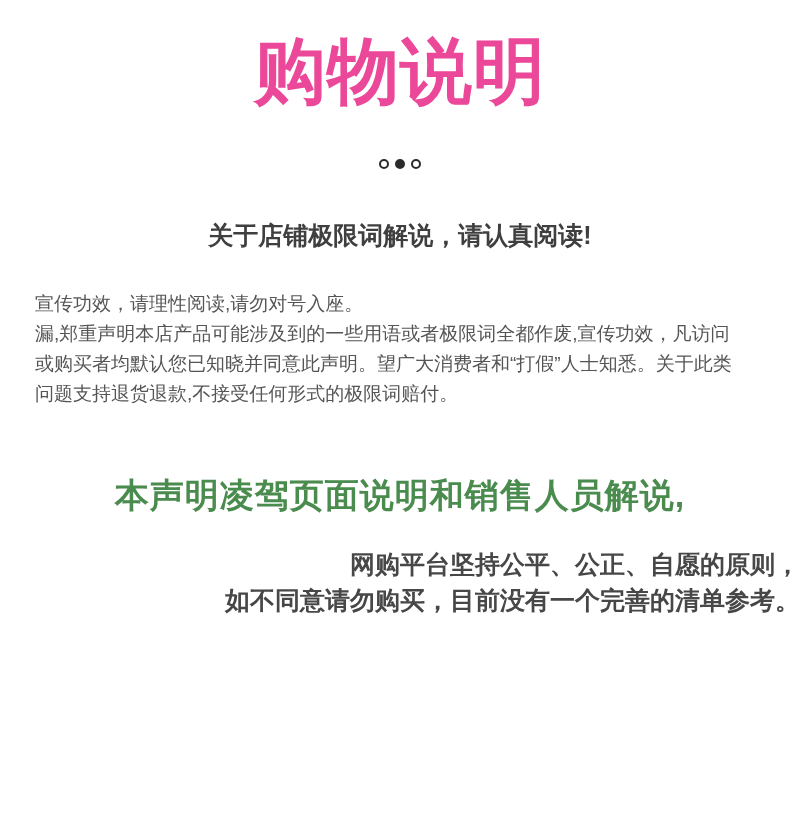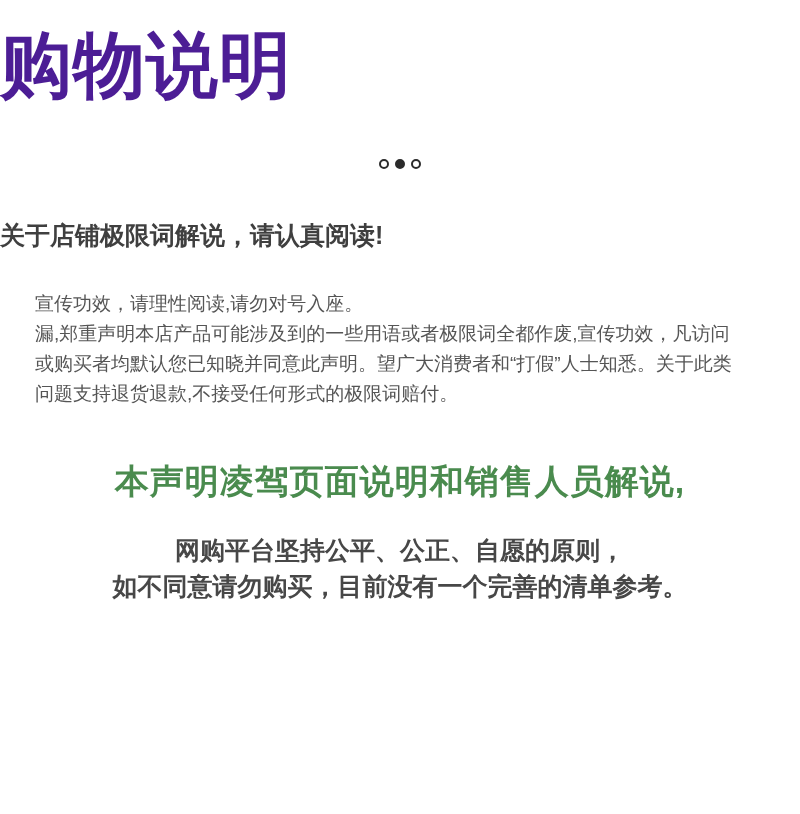--- a/index.html
+++ b/index.html
@@ -7,75 +7,75 @@
     position: relative;
     width: 800px;
     height: 814px;
     margin: 0 auto;
     background: #ffffff;
     overflow: hidden;
     font-family: "Liberation Sans", "DejaVu Sans", sans-serif;
   }
   .title {
     margin: 30px 0 0 0;
+    text-align: center;
     font-size: 72px;
     line-height: 1.15;
     font-weight: 800;
-    color: #4c1d95;
+    color: #ec4899;
     letter-spacing: 1px;
-    font-family: Liberation Mono, monospace;
   }
   .dots {
     margin-top: 46px;
     display: flex;
     justify-content: center;
     align-items: center;
     gap: 6px;
     height: 10px;
   }
   .dot {
     width: 10px;
     height: 10px;
     box-sizing: border-box;
     border-radius: 50%;
     border: 2px solid #2b2b2b;
     background: transparent;
   }
   .dot.active { background: #2b2b2b; }
   .subtitle {
     margin: 50px 0 0 0;
-    text-align: left;
+    text-align: center;
     font-size: 25px;
     line-height: 32px;
     font-weight: 700;
     color: #3f3f3f;
   }
   .body {
     margin: 38px 28px 0 35px;
   }
   .body p { margin: 0; padding: 0; }
   .body .line {
     display: block;
     font-size: 19px;
     line-height: 30px;
     color: #555555;
     font-weight: 400;
     white-space: nowrap;
   }
   .statement {
-    margin-top: 50px;
+    margin-top: 64px;
     text-align: center;
     font-size: 34px;
     line-height: 45px;
     font-weight: 800;
     letter-spacing: 1px;
   }
   .footer {
     margin-top: 28px;
-    text-align: center;
+    text-align: right;
     font-size: 25px;
     line-height: 36px;
     font-weight: 700;
     color: #474747;
   }
 </style>
 </head>
 <body>
 
 <div class="page">

